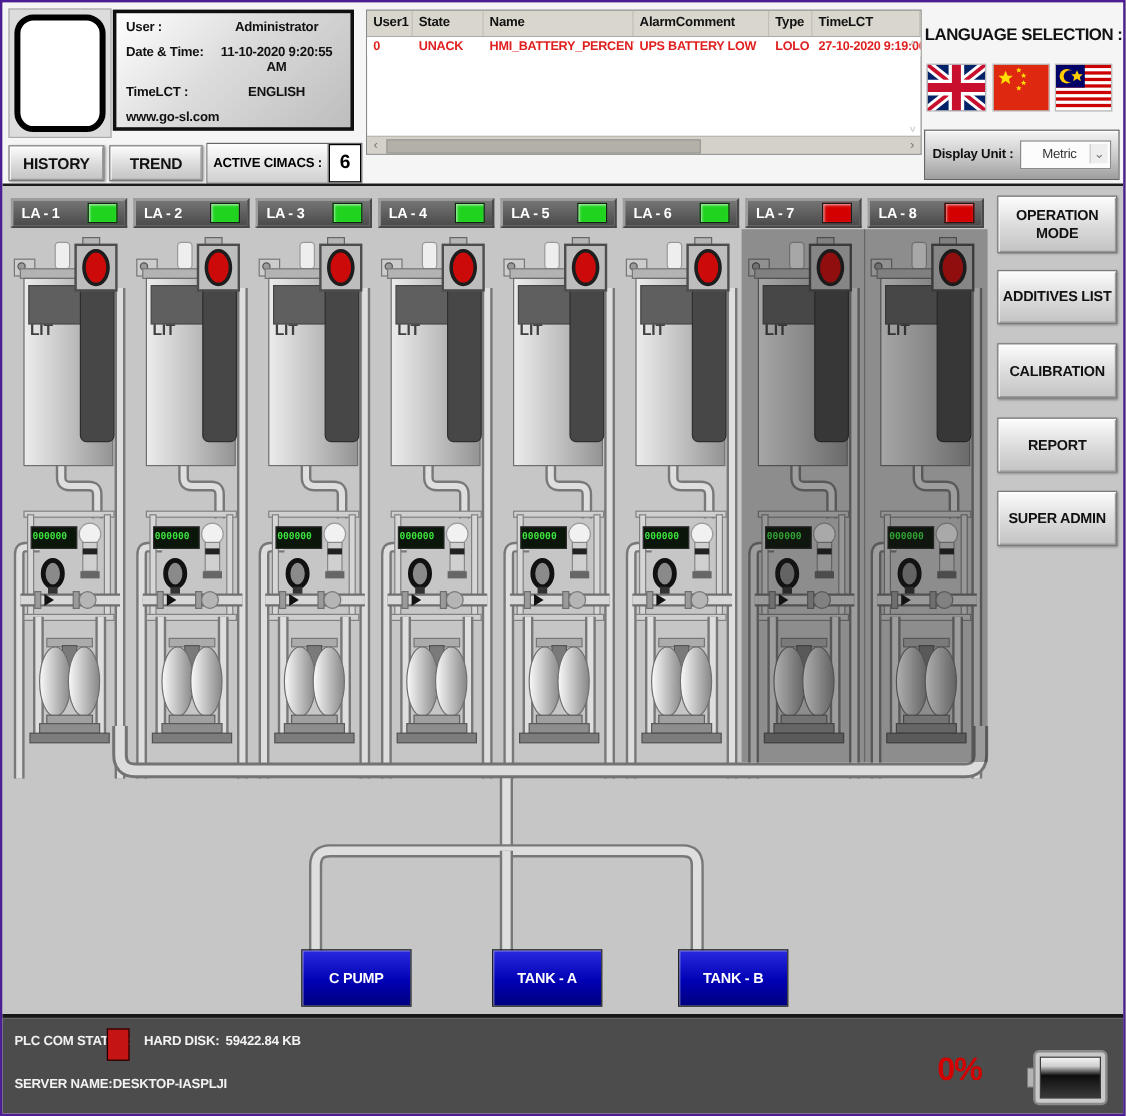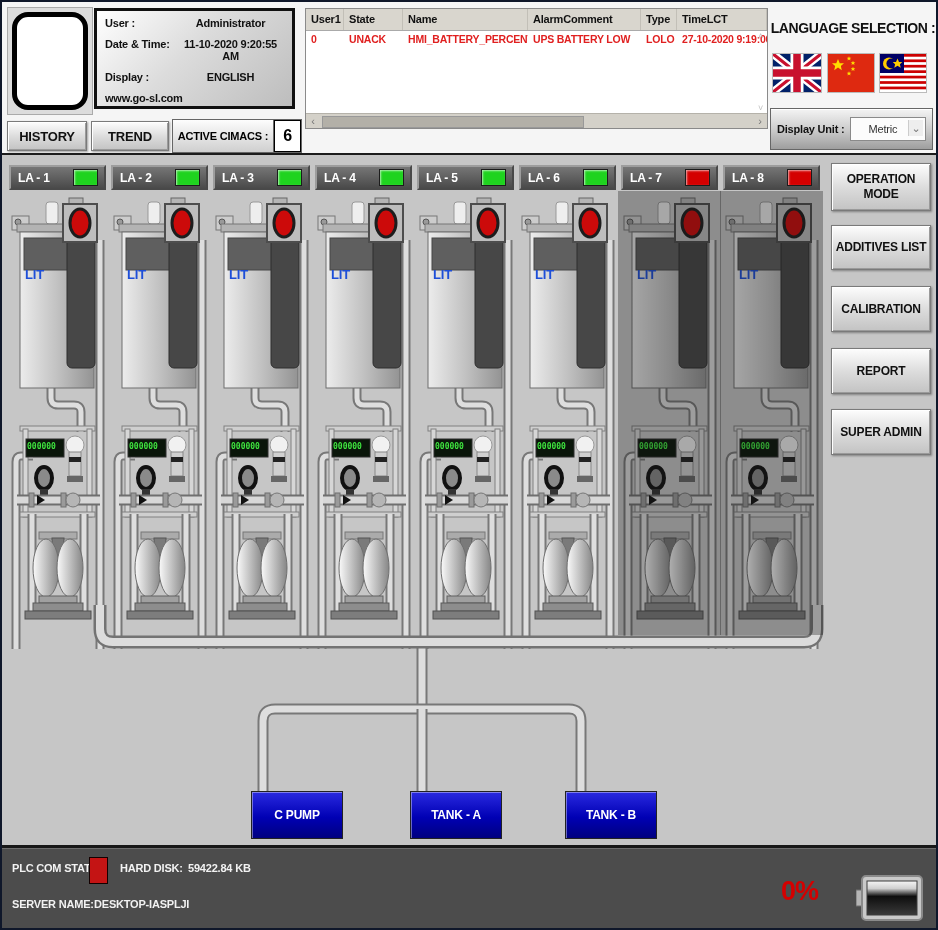--- a/index.html
+++ b/index.html
@@ -1,17 +1,17 @@
 <!DOCTYPE html>
 <html><head>
 <meta charset="utf-8">
 <style>
   html,body{margin:0;padding:0;background:#888;}
   .screen{
-    position:relative;width:934px;height:926px;border:2px solid #0f172a;
+    position:relative;width:934px;height:926px;border:2px solid #4c1d95;
     background:#c6c6c6;font-family:"Liberation Sans",sans-serif;overflow:hidden;
     letter-spacing:-0.2px;
   }
   
   .header{position:absolute;left:0;top:0;width:934px;height:151px;background:#f5f5f5;}
   .logo-frame{position:absolute;left:5px;top:5px;width:84px;height:106px;background:#dcdcdc;border:1px solid #aaa;}
   .logo{position:absolute;left:4px;top:4px;right:4px;bottom:4px;background:#fff;border:5px solid #000;border-radius:16px;}
   .user-panel{position:absolute;left:92px;top:6px;width:201px;height:101px;border:3px solid #101010;
     background:linear-gradient(135deg,#ffffff 0%,#dcdcdc 45%,#bdbdbd 100%);padding:6px 8px;box-sizing:border-box;}
   .user-row{display:flex;font-size:11px;font-weight:bold;color:#111;margin-bottom:9px;}
@@ -48,21 +48,21 @@
   .du-select{flex:1;height:22px;background:#fcfcfc;border:1px solid #8a8a8a;display:flex;align-items:center;padding-left:18px;font-size:11px;color:#333;cursor:pointer;position:relative;}
   .du-chevron{position:absolute;right:2px;top:2px;width:14px;height:16px;display:flex;align-items:center;justify-content:center;color:#777;font-size:11px;background:#eee;border-left:1px solid #ccc;}
   
   .main{position:absolute;left:0;top:151px;width:934px;height:692px;background:#c6c6c6;border-top:2px solid #1c1c1c;box-sizing:border-box;}
   .plant-svg{position:absolute;left:0;top:0;width:934px;height:690px;}
   .unit-col{position:absolute;top:0;width:97px;height:690px;}
   .unit-header{position:absolute;left:0;top:10px;width:97px;height:25px;display:flex;align-items:center;justify-content:space-between;
     padding:0 6px 0 7px;box-sizing:border-box;background:linear-gradient(180deg,#767676,#4a4a4a);
     border:2px outset #9d9d9d;color:#fff;font-size:12px;font-weight:bold;cursor:pointer;z-index:6;}
   .indicator{width:23px;height:15px;border:1px solid #1c1c1c;box-shadow:inset 1px 1px 2px rgba(255,255,255,.65);}
-  .lit{position:absolute;left:16px;top:112px;font-size:13px;font-weight:bold;color:#1d4ed8;z-index:2;}
+  .lit{position:absolute;left:16px;top:112px;font-size:13px;font-weight:bold;color:#404040;z-index:2;}
   .led{position:absolute;left:18px;top:283px;width:20px;height:16px;font-family:"DejaVu Sans Mono",monospace;
     font-size:8px;font-weight:bold;color:#3ee23e;text-align:center;line-height:17px;z-index:2;letter-spacing:0;}
   .dim-overlay{position:absolute;left:-3px;top:36px;width:103px;height:444px;background:rgba(25,25,25,0.33);z-index:3;}
   .side-btn{position:absolute;left:829px;width:100px;font-size:12px;line-height:1.25;padding:2px;z-index:6;}
   .node-box{position:absolute;width:90px;height:46px;background:linear-gradient(180deg,#2a2ae0 0%,#0000b4 55%,#000080 100%);
     border:1px solid #222;box-shadow:inset 1px 1px 0 rgba(255,255,255,.4);display:flex;align-items:center;justify-content:center;
     color:#fff;font-size:12px;font-weight:bold;z-index:6;cursor:pointer;margin-left:33px;}
   
   .bottombar{position:absolute;left:0;top:843px;width:934px;height:83px;background:#4c4c4c;border-top:3px solid #171717;box-sizing:border-box;box-shadow:inset 0 1px 0 #6d6d6d;}
   .bb-text{position:absolute;color:#f2f2f2;font-size:11px;font-weight:bold;white-space:nowrap;}
@@ -84,21 +84,21 @@
     <div class="user-panel">
       <div class="user-row">
         <span class="lbl">User :</span>
         <span class="val">Administrator</span>
       </div>
       <div class="user-row">
         <span class="lbl">Date &amp; Time:</span>
         <span class="val">11-10-2020 9:20:55 AM</span>
       </div>
       <div class="user-row">
-        <span class="lbl">Display :</span>
+        <span class="lbl">TimeLCT :</span>
         <span class="val">ENGLISH</span>
       </div>
       <div class="website">www.go-sl.com</div>
     </div>
 
     <div class="btn hist-btn">HISTORY</div>
     <div class="btn trend-btn">TREND</div>
 
     <div class="cimacs">
       <div class="cimacs-label">ACTIVE CIMACS :</div>

